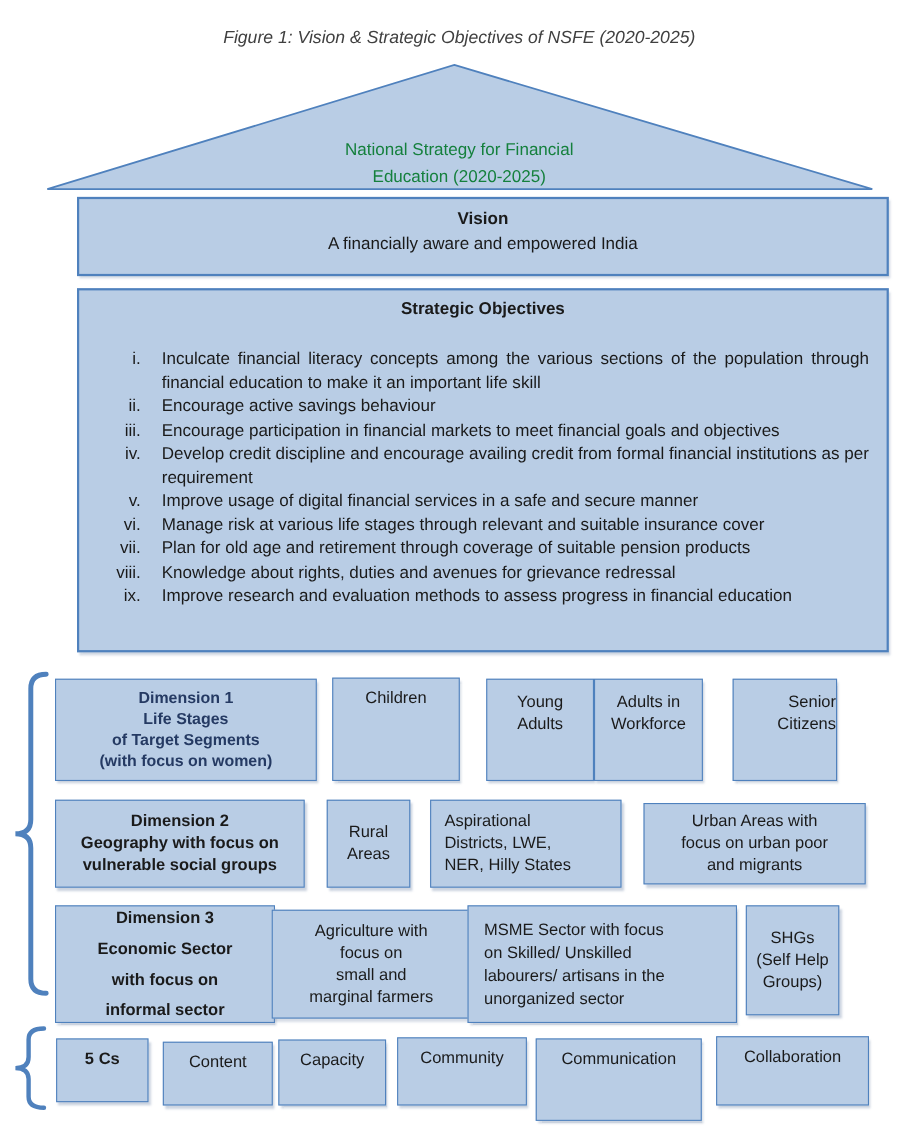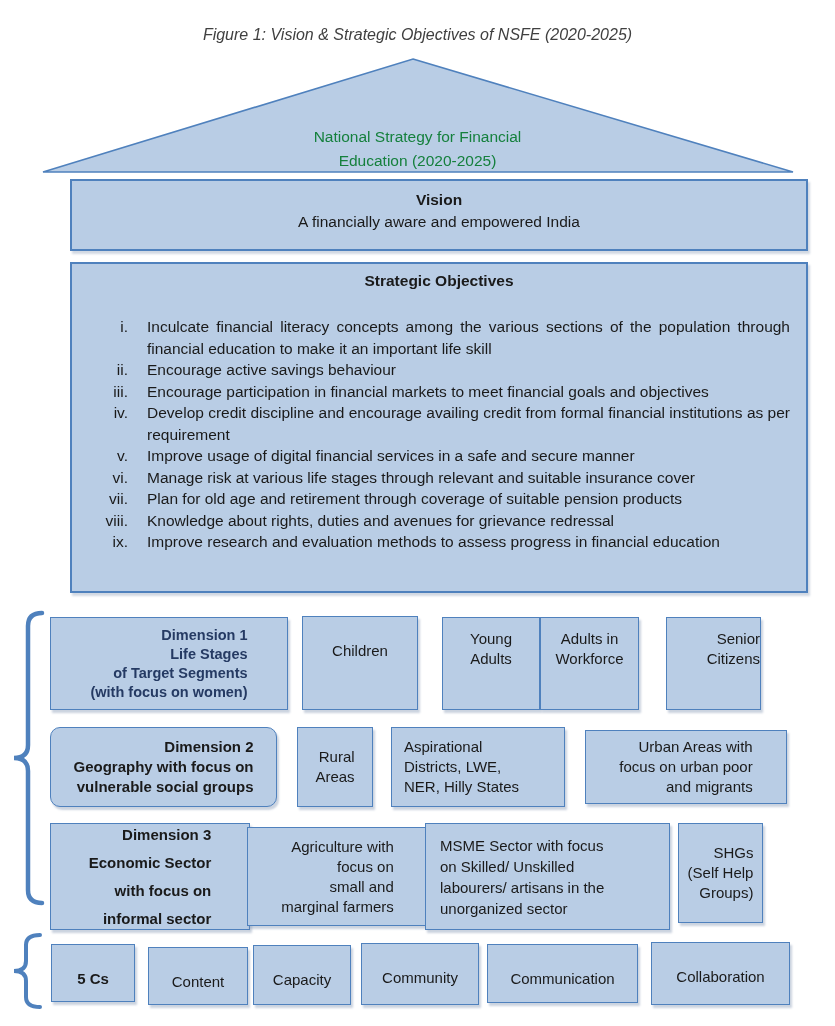--- a/index.html
+++ b/index.html
@@ -55,25 +55,25 @@
     position:absolute;
     box-sizing:border-box;
     background:#b9cde5;
     border:1.5px solid #4f81bd;
     box-shadow:2px 3px 2px rgba(125,145,175,0.4);
     font-size:15px;
     line-height:20px;
     white-space:pre-line;
     text-align:center;
   }
-  .bx.flexc{display:flex;align-items:center;justify-content:center;text-align:right;}
+  .bx.flexc{display:flex;align-items:center;justify-content:center;}
   .bx.leftal{text-align:left;justify-content:flex-start;}
   .hdr{font-weight:bold;}
   .dim1c{color:#253a63;}
-  .toppad{padding-top:24px;}
+  .toppad{padding-top:8px;}
   .brace-svg{position:absolute;left:6px;top:607px;}
 </style>
 </head>
 <body>
 
 <div class="page">
 
   <div class="figure-title">Figure 1: Vision &amp; Strategic Objectives of NSFE (2020-2025)</div>
 
   <svg class="tri-svg" width="760" height="120" viewBox="0 0 760 120">
@@ -139,21 +139,21 @@
 of Target Segments
 (with focus on women)</div>
   <div class="bx toppad" style="left:302px;top:616px;width:116px;height:94px;">Children</div>
   <div class="bx" style="left:442px;top:617px;width:98px;height:93px;padding-top:11px;">Young
 Adults</div>
   <div class="bx" style="left:540px;top:617px;width:99px;height:93px;padding-top:11px;">Adults in
 Workforce</div>
   <div class="bx" style="left:666px;top:617px;width:95px;height:93px;padding-top:11px;text-align:right;">Senior
 Citizens</div>
 
-  <div class="bx hdr flexc" style="left:50px;top:727px;width:227px;height:80px;border-radius:10px;">Dimension 2
+  <div class="bx hdr flexc" style="left:50px;top:727px;width:227px;height:80px;">Dimension 2
 Geography with focus on
 vulnerable social groups</div>
   <div class="bx flexc" style="left:297px;top:727px;width:76px;height:80px;">Rural
 Areas</div>
   <div class="bx flexc leftal" style="left:391px;top:727px;width:174px;height:80px;padding-left:12px;">Aspirational
 Districts, LWE,
 NER, Hilly States</div>
   <div class="bx flexc" style="left:585px;top:730px;width:202px;height:74px;">Urban Areas with
 focus on urban poor
 and migrants</div>
@@ -171,16 +171,16 @@
 labourers/ artisans in the
 unorganized sector</div>
   <div class="bx flexc" style="left:678px;top:823px;width:85px;height:100px;">SHGs
 (Self Help
 Groups)</div>
 
   <div class="bx hdr toppad" style="left:51px;top:944px;width:84px;height:58px;">5 Cs</div>
   <div class="bx toppad" style="left:253px;top:945px;width:98px;height:60px;">Capacity</div>
   <div class="bx toppad" style="left:148px;top:947px;width:100px;height:58px;">Content</div>
   <div class="bx toppad" style="left:361px;top:943px;width:118px;height:62px;">Community</div>
-  <div class="bx toppad" style="left:487px;top:944px;width:151px;height:59px;">Communication</div>
+  <div class="bx toppad" style="left:487px;top:944px;width:151px;height:75px;">Communication</div>
   <div class="bx toppad" style="left:651px;top:942px;width:139px;height:63px;">Collaboration</div>
 
 </div>
 
 </body></html>

